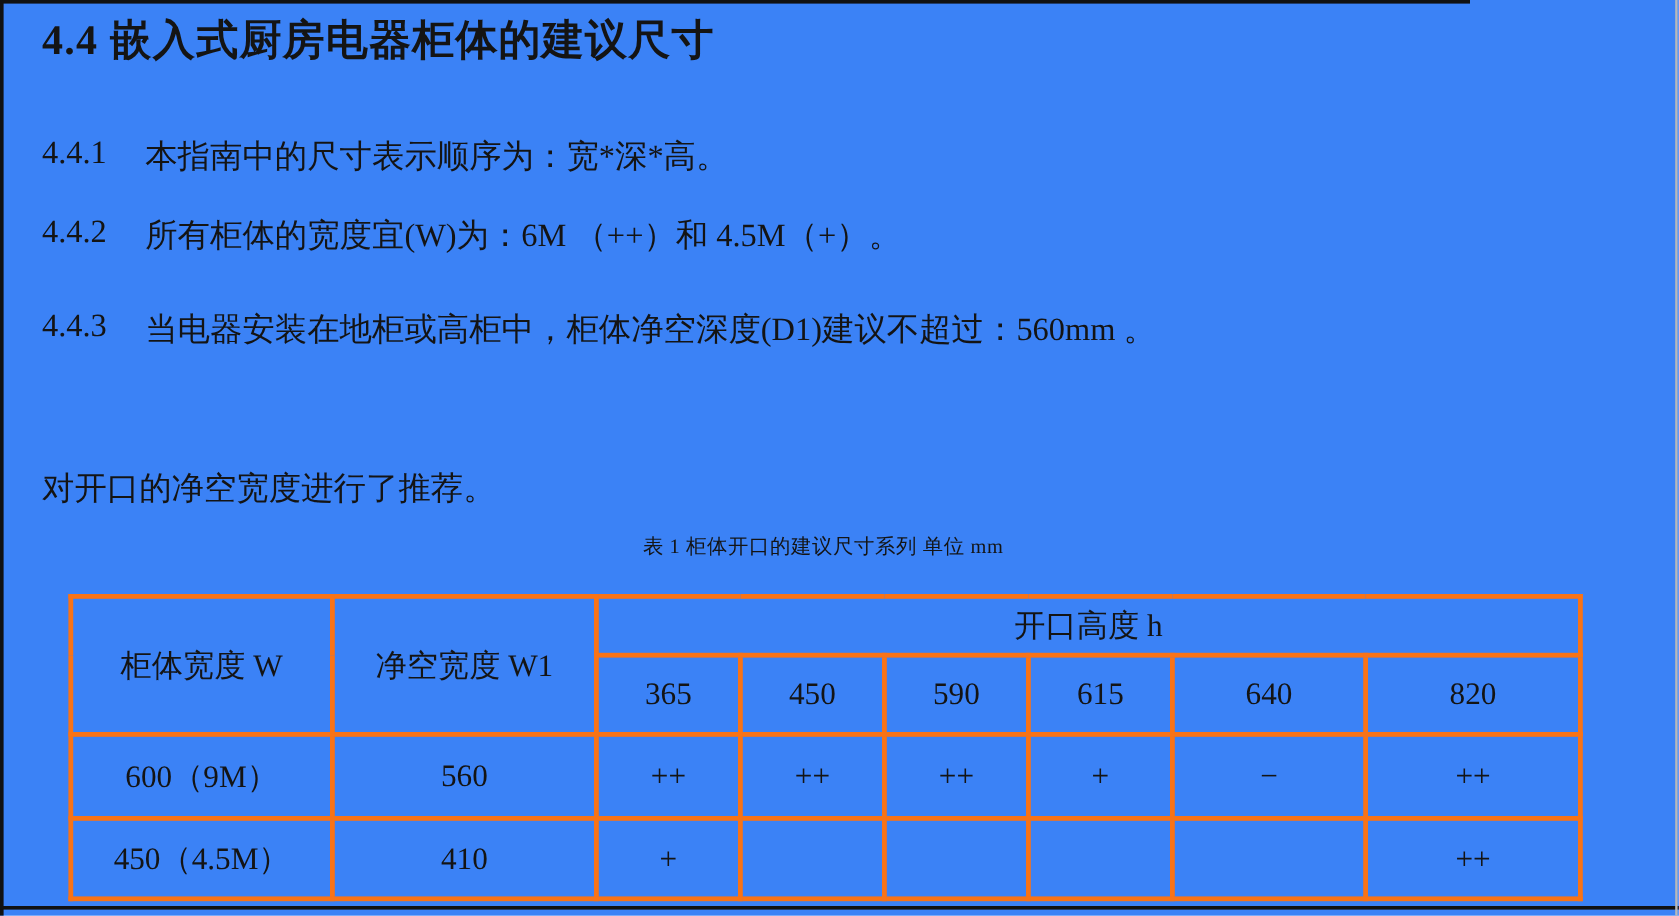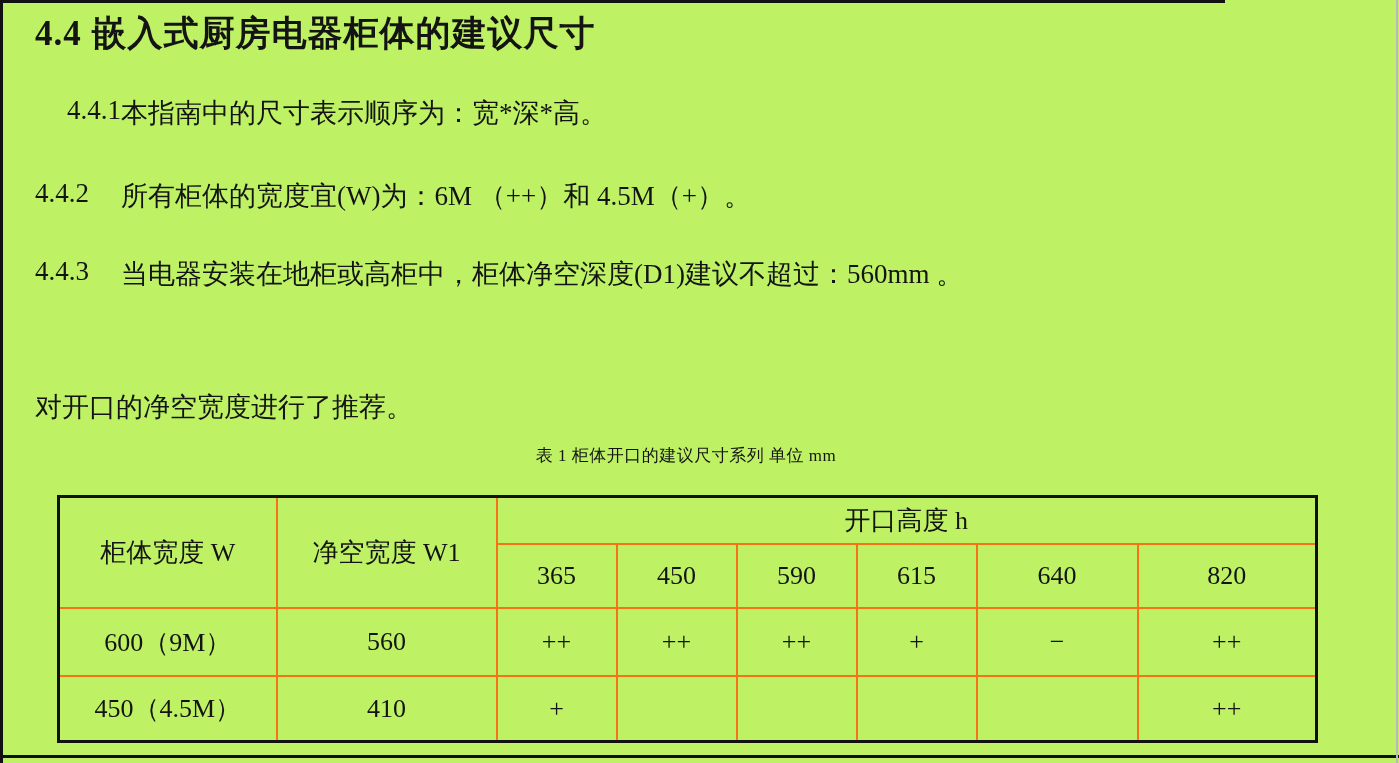--- a/index.html
+++ b/index.html
@@ -11,21 +11,21 @@
     width: 1399px;
     height: 763px;
     position: relative;
     overflow: hidden;
     font-family: "Liberation Serif", "DejaVu Serif", serif;
     color: #141414;
   }
   .page {
     position: absolute;
     inset: 0;
-    background: #bef264;
+    background: #3b82f6;
   }
   
   .frame-left   { position: absolute; left: 0; top: 0; width: 3px; height: 763px; background: #111; }
   .frame-top    { position: absolute; left: 0; top: 0; width: 1225px; height: 3px; background: #111; }
   .frame-bottom { position: absolute; left: 0; top: 755px; width: 1399px; height: 3px; background: #111; }
   .frame-right  { position: absolute; left: 1396px; top: 0; width: 2px; height: 763px; background: #b9b9b9; }
 
   .heading {
     position: absolute;
     left: 35px;
@@ -42,21 +42,21 @@
     font-size: 27px;
     white-space: nowrap;
     display: flex;
   }
   .cnum {
     display: inline-block;
     width: 86px;
     flex: 0 0 86px;
   }
   .ctext-lines { line-height: 62px; }
-  .c1 { top: 95px; text-align: right; }
+  .c1 { top: 112px; }
   .c2 { top: 178px; }
   .c3 { top: 256px; }
   .c4 { top: 314px; line-height: 62px; }
 
   .caption {
     position: absolute;
     left: 57px;
     top: 444px;
     width: 1258px;
     text-align: center;
@@ -68,21 +68,21 @@
     position: absolute;
     left: 57px;
     top: 495px;
     width: 1258px;
     border-collapse: collapse;
     table-layout: fixed;
     font-size: 26px;
     border: 3px solid #111;
   }
   table.spec td, table.spec th {
-    border: 2px solid #f97316;
+    border: 4px solid #f97316;
     text-align: center;
     vertical-align: middle;
     font-weight: normal;
     padding: 0;
     overflow: hidden;
   }
   tr.hrow1 td, tr.hrow1 th { height: 45px; }
   tr.hrow2 td, tr.hrow2 th { height: 62px; }
   tr.drow1 td { height: 66px; }
   tr.drow2 td { height: 63px; }

